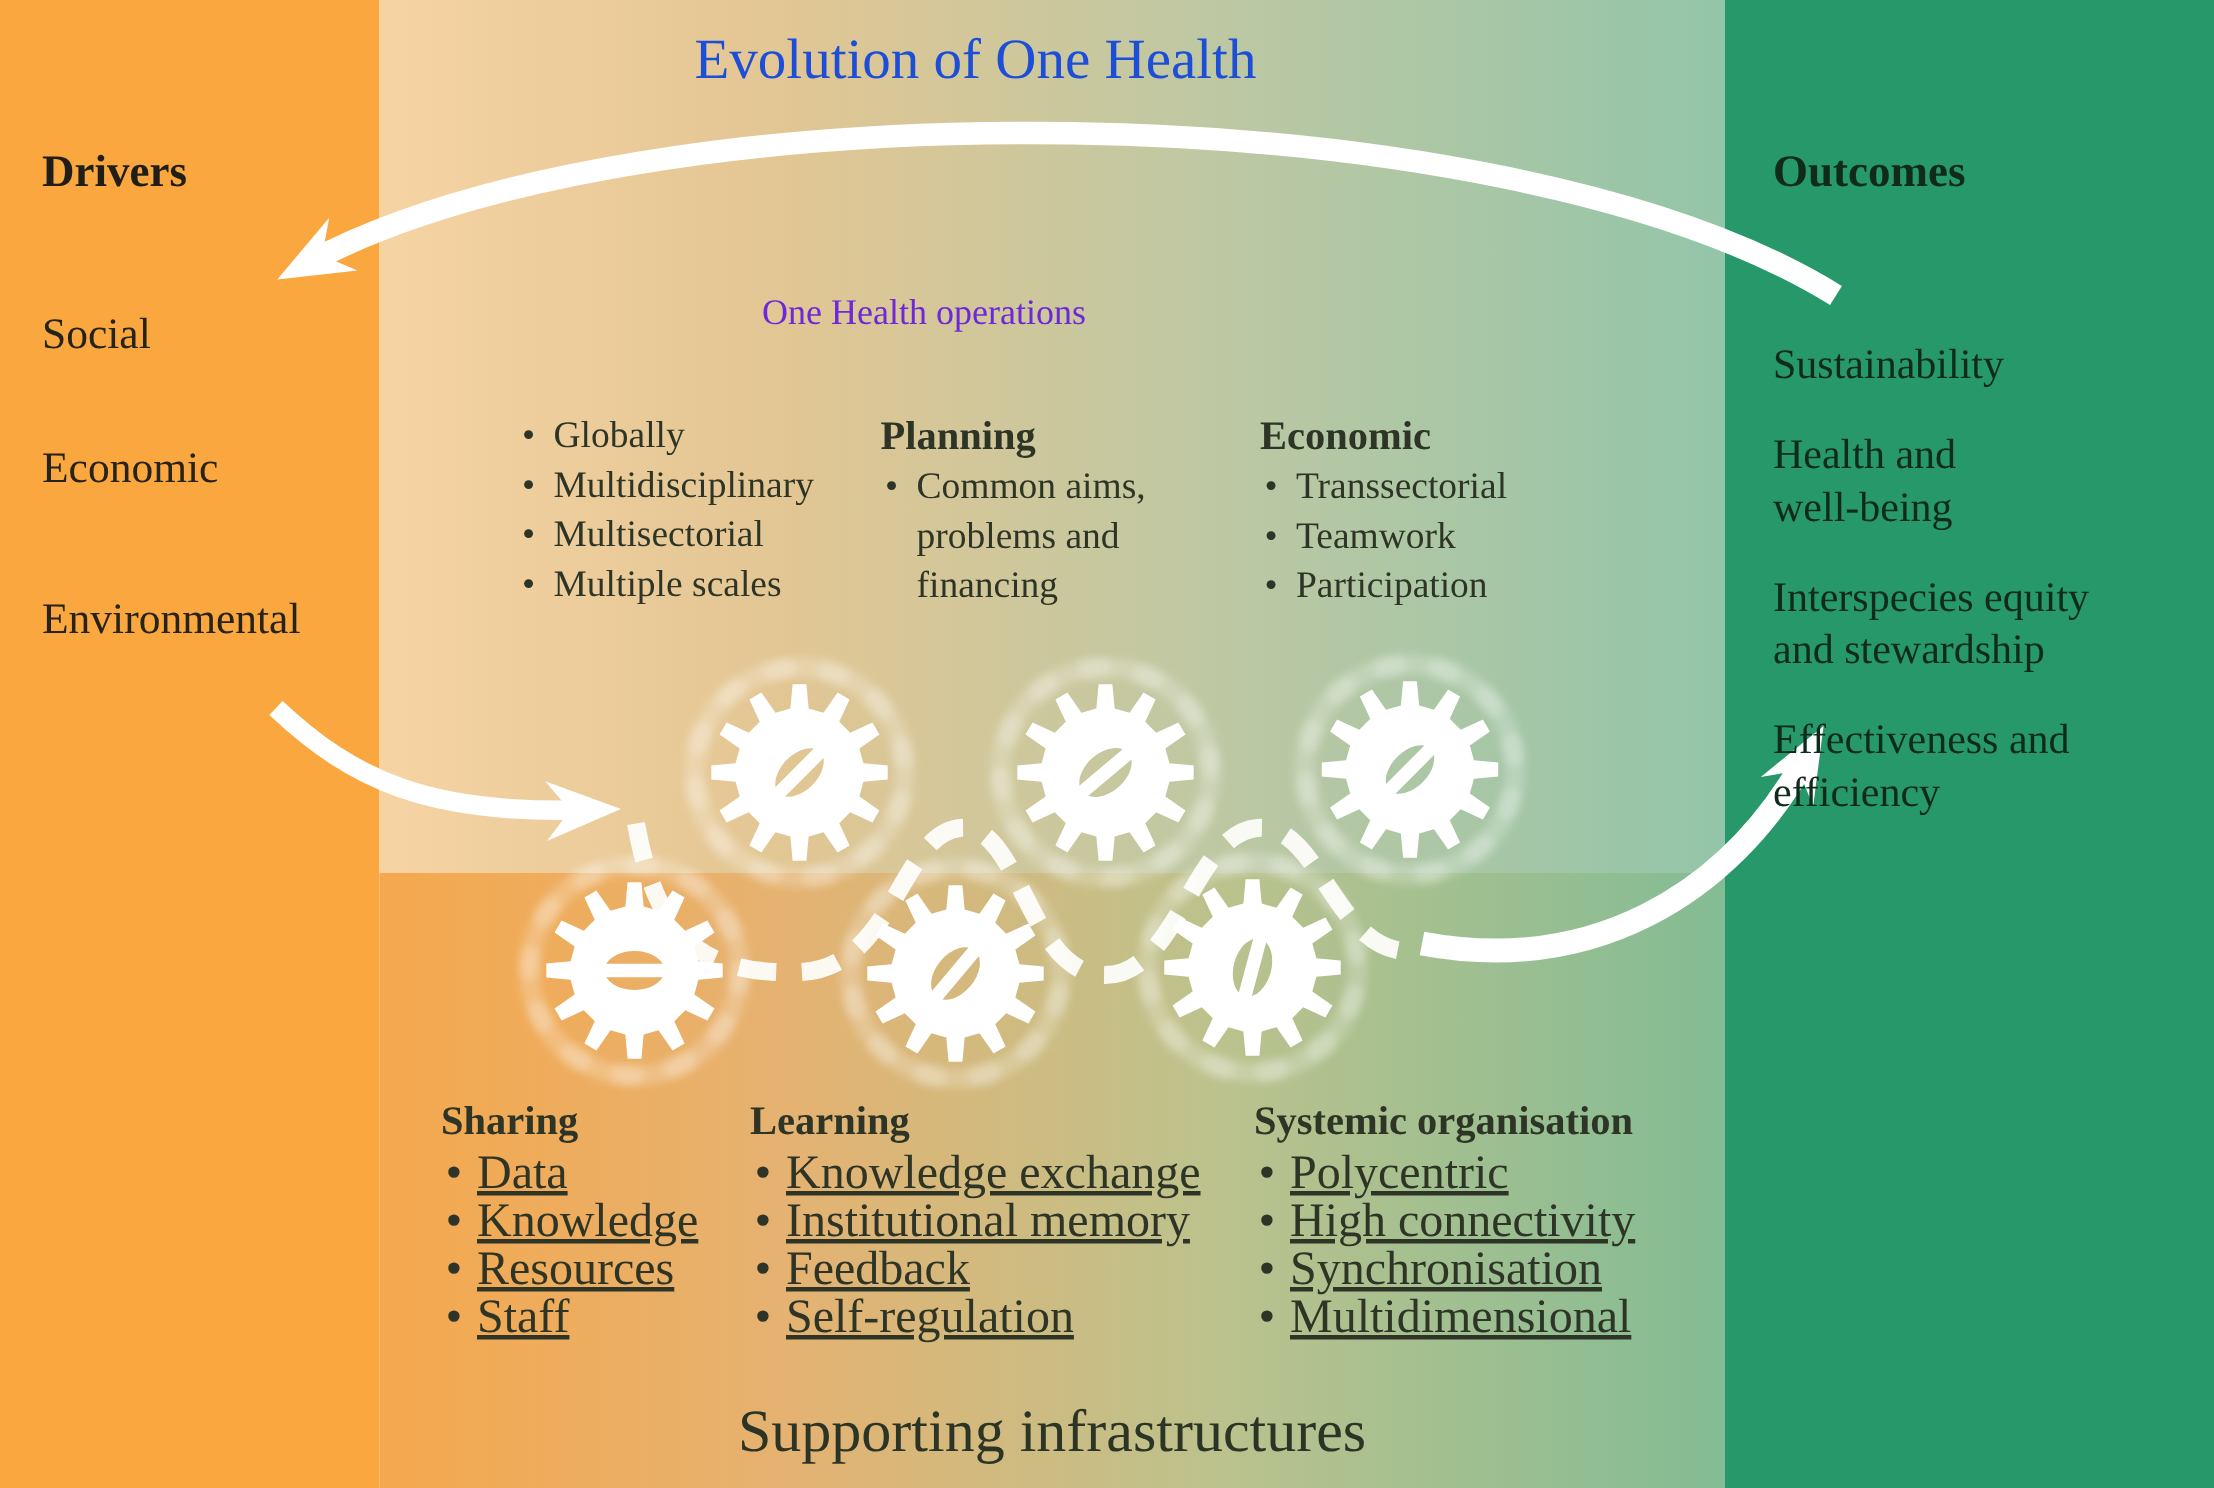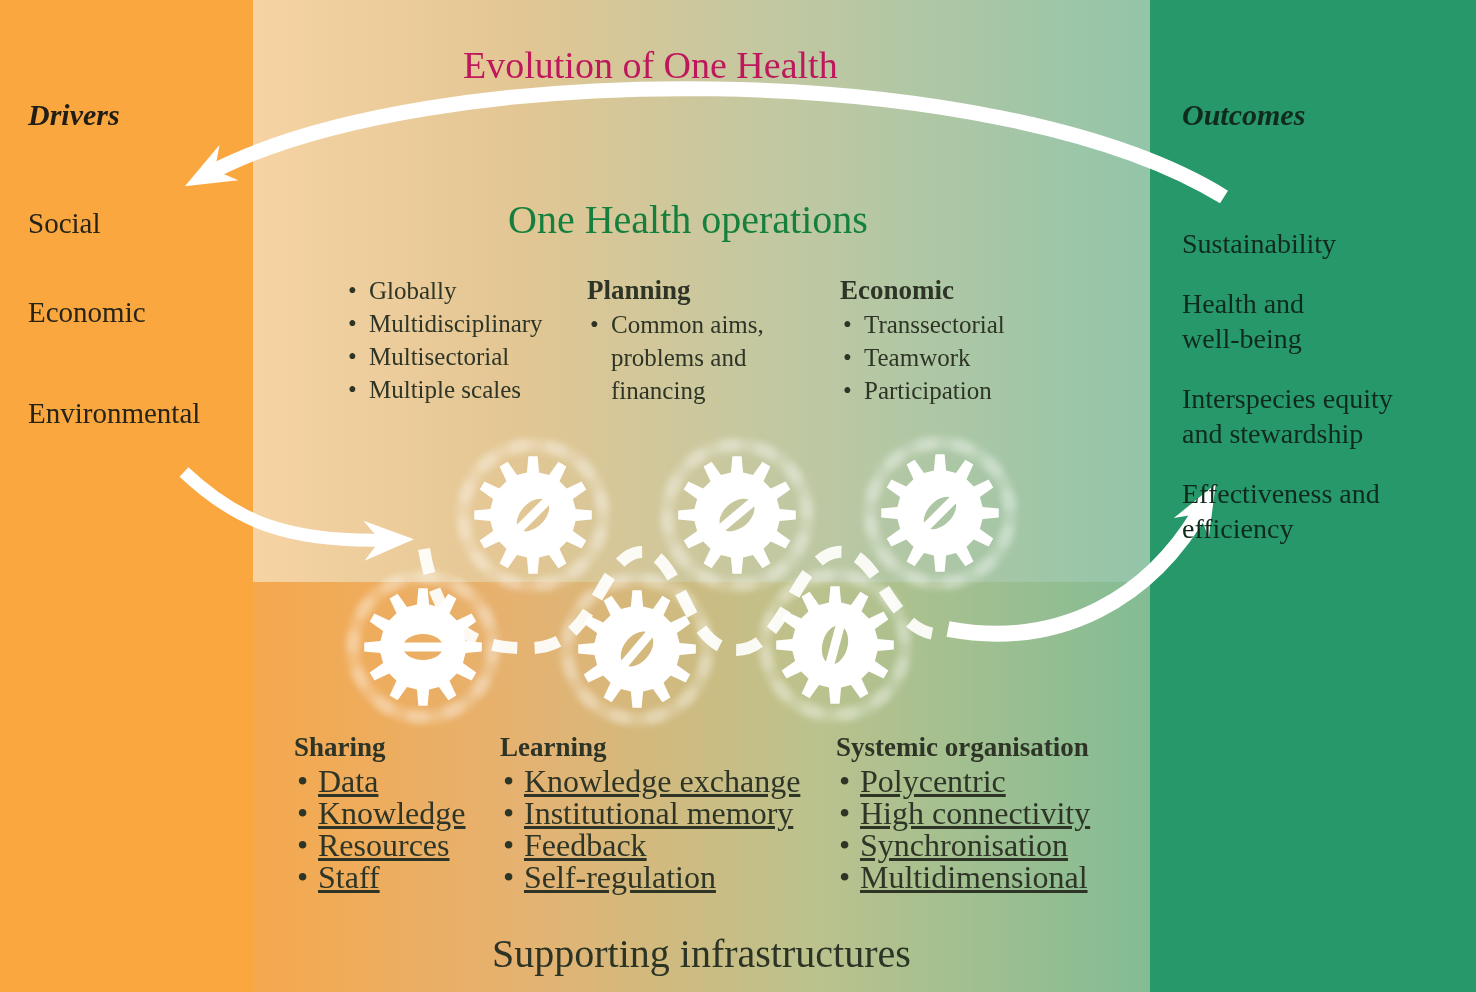--- a/index.html
+++ b/index.html
@@ -9,24 +9,24 @@
   }
   .bg{position:absolute;}
   .drivers-panel{left:0;top:0;width:253px;height:992px;background:#F9A73E;}
   .outcomes-panel{left:1150px;top:0;width:326px;height:992px;background:#269869;}
   .band-upper{left:253px;top:0;width:897px;height:582px;
     background:linear-gradient(90deg,#F6D3A3 0%,#E2C693 30%,#C0C8A2 60%,#93C5A9 100%);}
   .band-lower{left:253px;top:582px;width:897px;height:410px;
     background:linear-gradient(90deg,#F5A84D 0%,#E5B271 30%,#BCC28D 62%,#83BC94 100%);}
   .layer{position:absolute;left:0;top:0;width:1476px;height:992px;}
   .txt{position:absolute;white-space:pre-line;}
-  .title{left:463px;top:18px;font-size:38px;color:#be185d;margin-top:25px;}
-  .ops-head{left:508px;top:196px;font-size:40px;color:#15803d;}
+  .title{left:463px;top:18px;font-size:38px;color:#1d4ed8;}
+  .ops-head{left:508px;top:196px;font-size:24px;color:#6d28d9;}
   .infra-head{left:492px;top:930px;font-size:40px;color:#2C3426;}
-  .side-head{font-size:30px;font-weight:bold;font-style:italic;}
+  .side-head{font-size:30px;font-weight:bold;}
   .drivers-head{left:28px;top:98px;color:#201E16;}
   .outcomes-head{left:1182px;top:98px;color:#102A1C;}
   .driver-item{left:28px;font-size:29px;color:#26231A;}
   .driver-0{top:207px}.driver-1{top:296px}.driver-2{top:397px}
   .outcome-list{left:1182px;top:208px;width:270px;color:#102A1C;}
   .outcome-item{font-size:28px;line-height:35px;margin-bottom:7px;white-space:pre-line;}
   .col{position:absolute;color:#2E3526;}
   .col h3{margin:0 0 2px 0;font-size:27px;font-weight:bold;line-height:32px;}
   .col ul{margin:0;padding:0;list-style:none;}
   .col li{position:relative;padding-left:24px;white-space:pre-line;}

